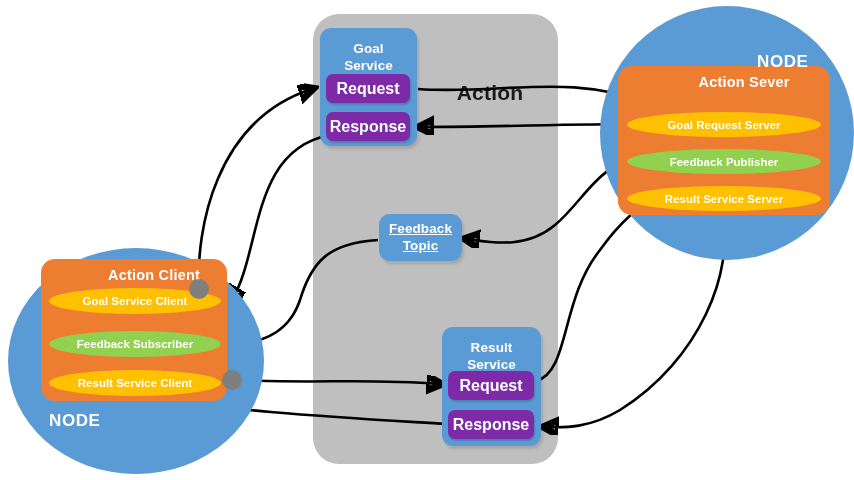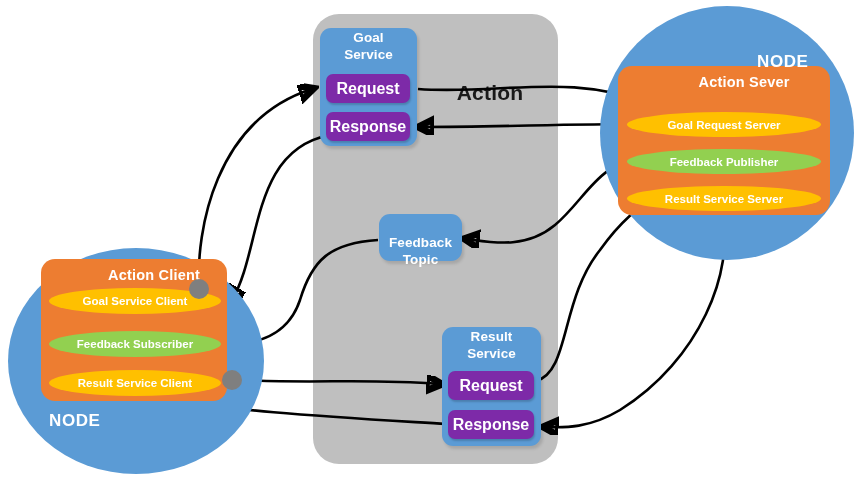--- a/index.html
+++ b/index.html
@@ -45,21 +45,21 @@
     background: #5b9bd5;
     border-radius: 11px;
     box-shadow: 2px 3px 3px rgba(0,0,0,0.13);
   }
   .svc-title {
     color: #ffffff;
     font-size: 13.5px;
     font-weight: bold;
     text-align: center;
     line-height: 17px;
-    padding-top: 1px;
+    padding-top: 12px;
     letter-spacing: 0.1px;
   }
   .purple-pill {
     position: absolute;
     background: #7d2aa8;
     border-radius: 7px;
     color: #ffffff;
     font-size: 16px;
     font-weight: bold;
     display: flex;
@@ -72,21 +72,21 @@
   #goal-request  { left: 326px; top: 74px;  width: 84px; height: 29px; }
   #goal-response { left: 326px; top: 112px; width: 84px; height: 29px; }
   
   #result-service { left: 442px; top: 327px; width: 99px; height: 119px; }
   #result-request  { left: 448px; top: 371px; width: 86px; height: 29px; }
   #result-response { left: 448px; top: 410px; width: 86px; height: 29px; }
   
   #feedback-topic {
     left: 379px; top: 214px; width: 83px; height: 47px;
   }
-  #feedback-topic .svc-title { padding-top: 20px; }
+  #feedback-topic .svc-title { padding-top: 6px; text-decoration: underline; }
 
   
   .node-circle {
     position: absolute;
     background: #5b9bd5;
     border-radius: 50%;
   }
   #node-client { left: 8px;  top: 248px; width: 256px; height: 226px; }
   #node-server { left: 600px; top: 6px;  width: 254px; height: 254px; }
 

